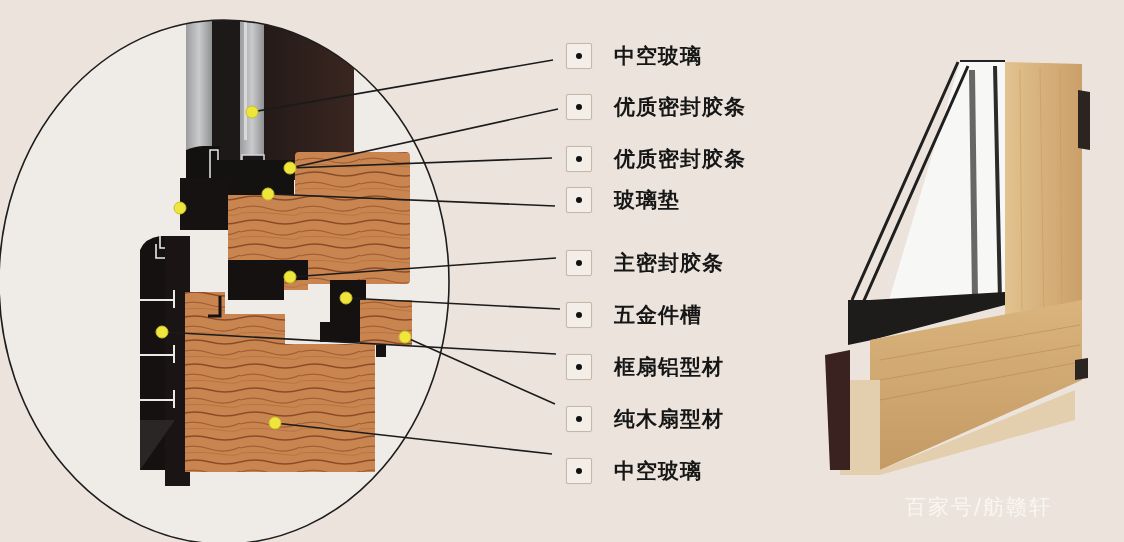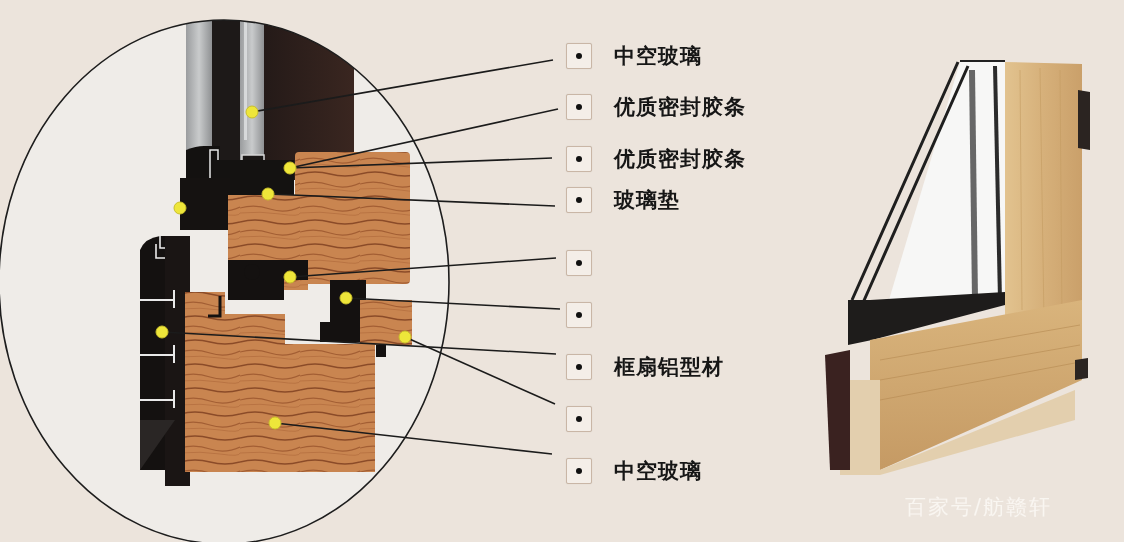--- a/index.html
+++ b/index.html
@@ -153,36 +153,39 @@
   <div class="label-row" style="top:184px">
     <div class="label-box">
         <div class="label-dot"></div>
       </div>
     <span class="label-text">玻璃垫</span>
   </div>
   <div class="label-row" style="top:247px">
     <div class="label-box">
         <div class="label-dot"></div>
       </div>
+    <span class="label-text">主密封胶条</span>
   </div>
   <div class="label-row" style="top:299px">
     <div class="label-box">
         <div class="label-dot"></div>
       </div>
+    <span class="label-text">五金件槽</span>
   </div>
   <div class="label-row" style="top:351px">
     <div class="label-box">
         <div class="label-dot"></div>
       </div>
     <span class="label-text">框扇铝型材</span>
   </div>
   <div class="label-row" style="top:403px">
     <div class="label-box">
         <div class="label-dot"></div>
       </div>
+    <span class="label-text">纯木扇型材</span>
   </div>
   <div class="label-row" style="top:455px">
     <div class="label-box">
         <div class="label-dot"></div>
       </div>
     <span class="label-text">中空玻璃</span>
   </div>
 </div>
 
 <div class="watermark">百家号/舫赣轩</div>

